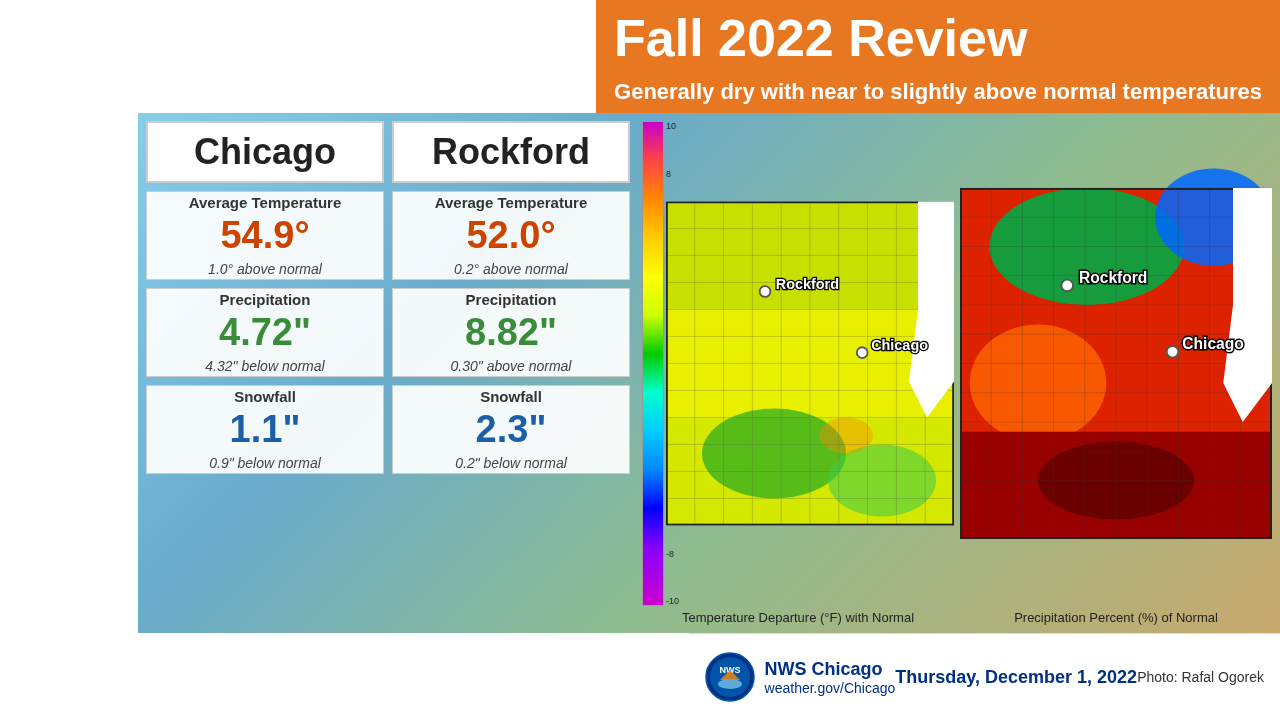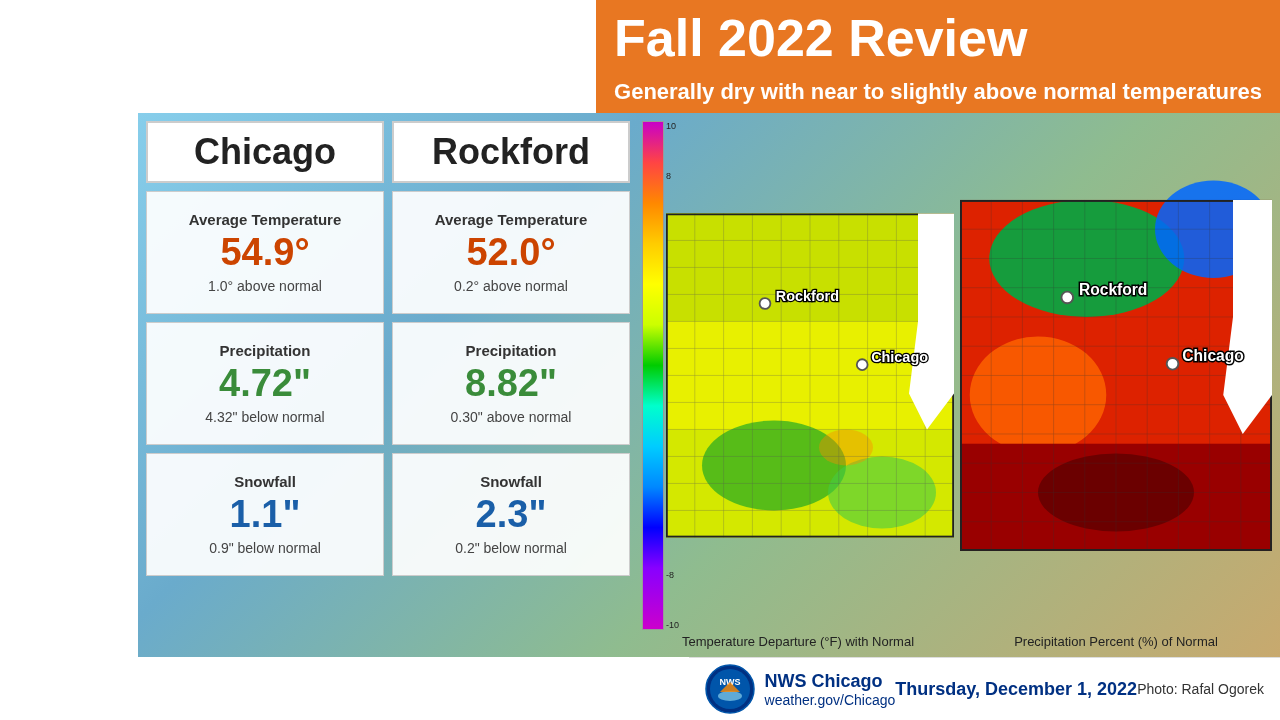--- a/index.html
+++ b/index.html
@@ -85,21 +85,21 @@
       gap: 8px;
     }
     .stats-row {
       display: flex;
       gap: 8px;
     }
     .stat-card {
       background: rgba(255,255,255,0.92);
       border: 1.5px solid #ccc;
       flex: 1;
-      padding: 19px 12px;
+      padding: 2px 12px;
       text-align: center;
     }
     .stat-label {
       font-size: 15px;
       font-weight: 700;
       color: #333;
       margin-bottom: 4px;
     }
     .stat-value {
       font-size: 38px;
@@ -107,20 +107,21 @@
       line-height: 1.1;
       margin-bottom: 4px;
     }
     .stat-value.orange { color: #CC4400; }
     .stat-value.green { color: #3a8c3a; }
     .stat-value.blue { color: #1a5fa8; }
     .stat-normal {
       font-size: 14px;
       color: #444;
       font-weight: 400;
+      font-style: italic;
     }
     
     #maps-panel {
       position: relative;
       z-index: 1;
       flex: 1;
       display: flex;
       flex-direction: column;
       padding: 8px 8px 4px 4px;
     }
@@ -217,21 +218,21 @@
       padding: 4px 0 2px;
       line-height: 1.3;
     }
     
     #bottom-bar {
       position: relative;
       z-index: 2;
       background: rgba(255,255,255,0.85);
       display: flex;
       align-items: center;
-      padding: 6px 16px;
+      padding: 18px 16px;
       border-top: 1px solid #ddd;
       flex-shrink: 0;
     }
     #nws-logo {
       width: 50px;
       height: 50px;
       flex-shrink: 0;
     }
     #nws-info {
       margin-left: 10px;

